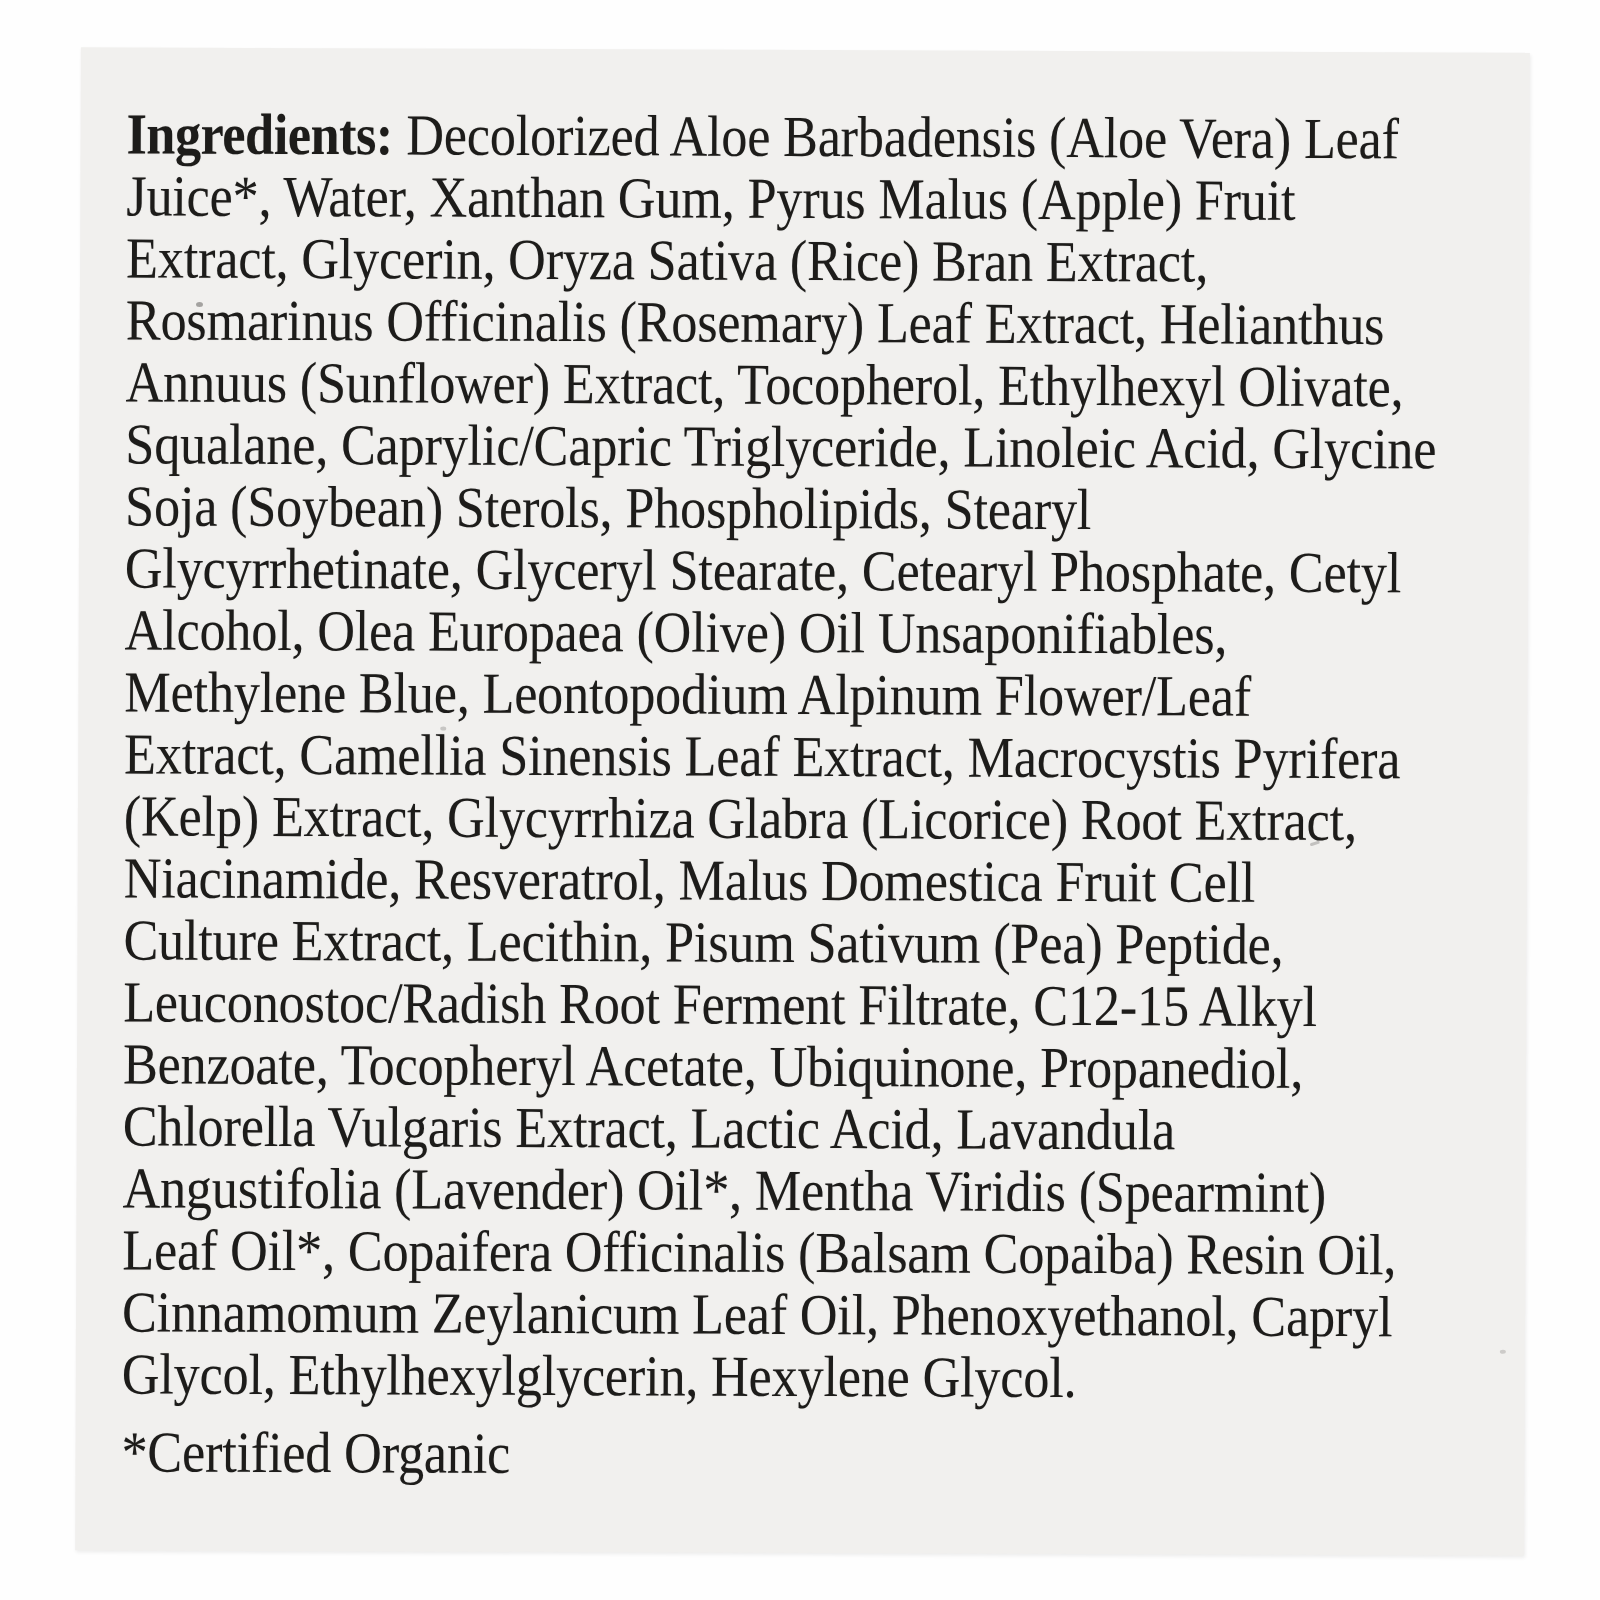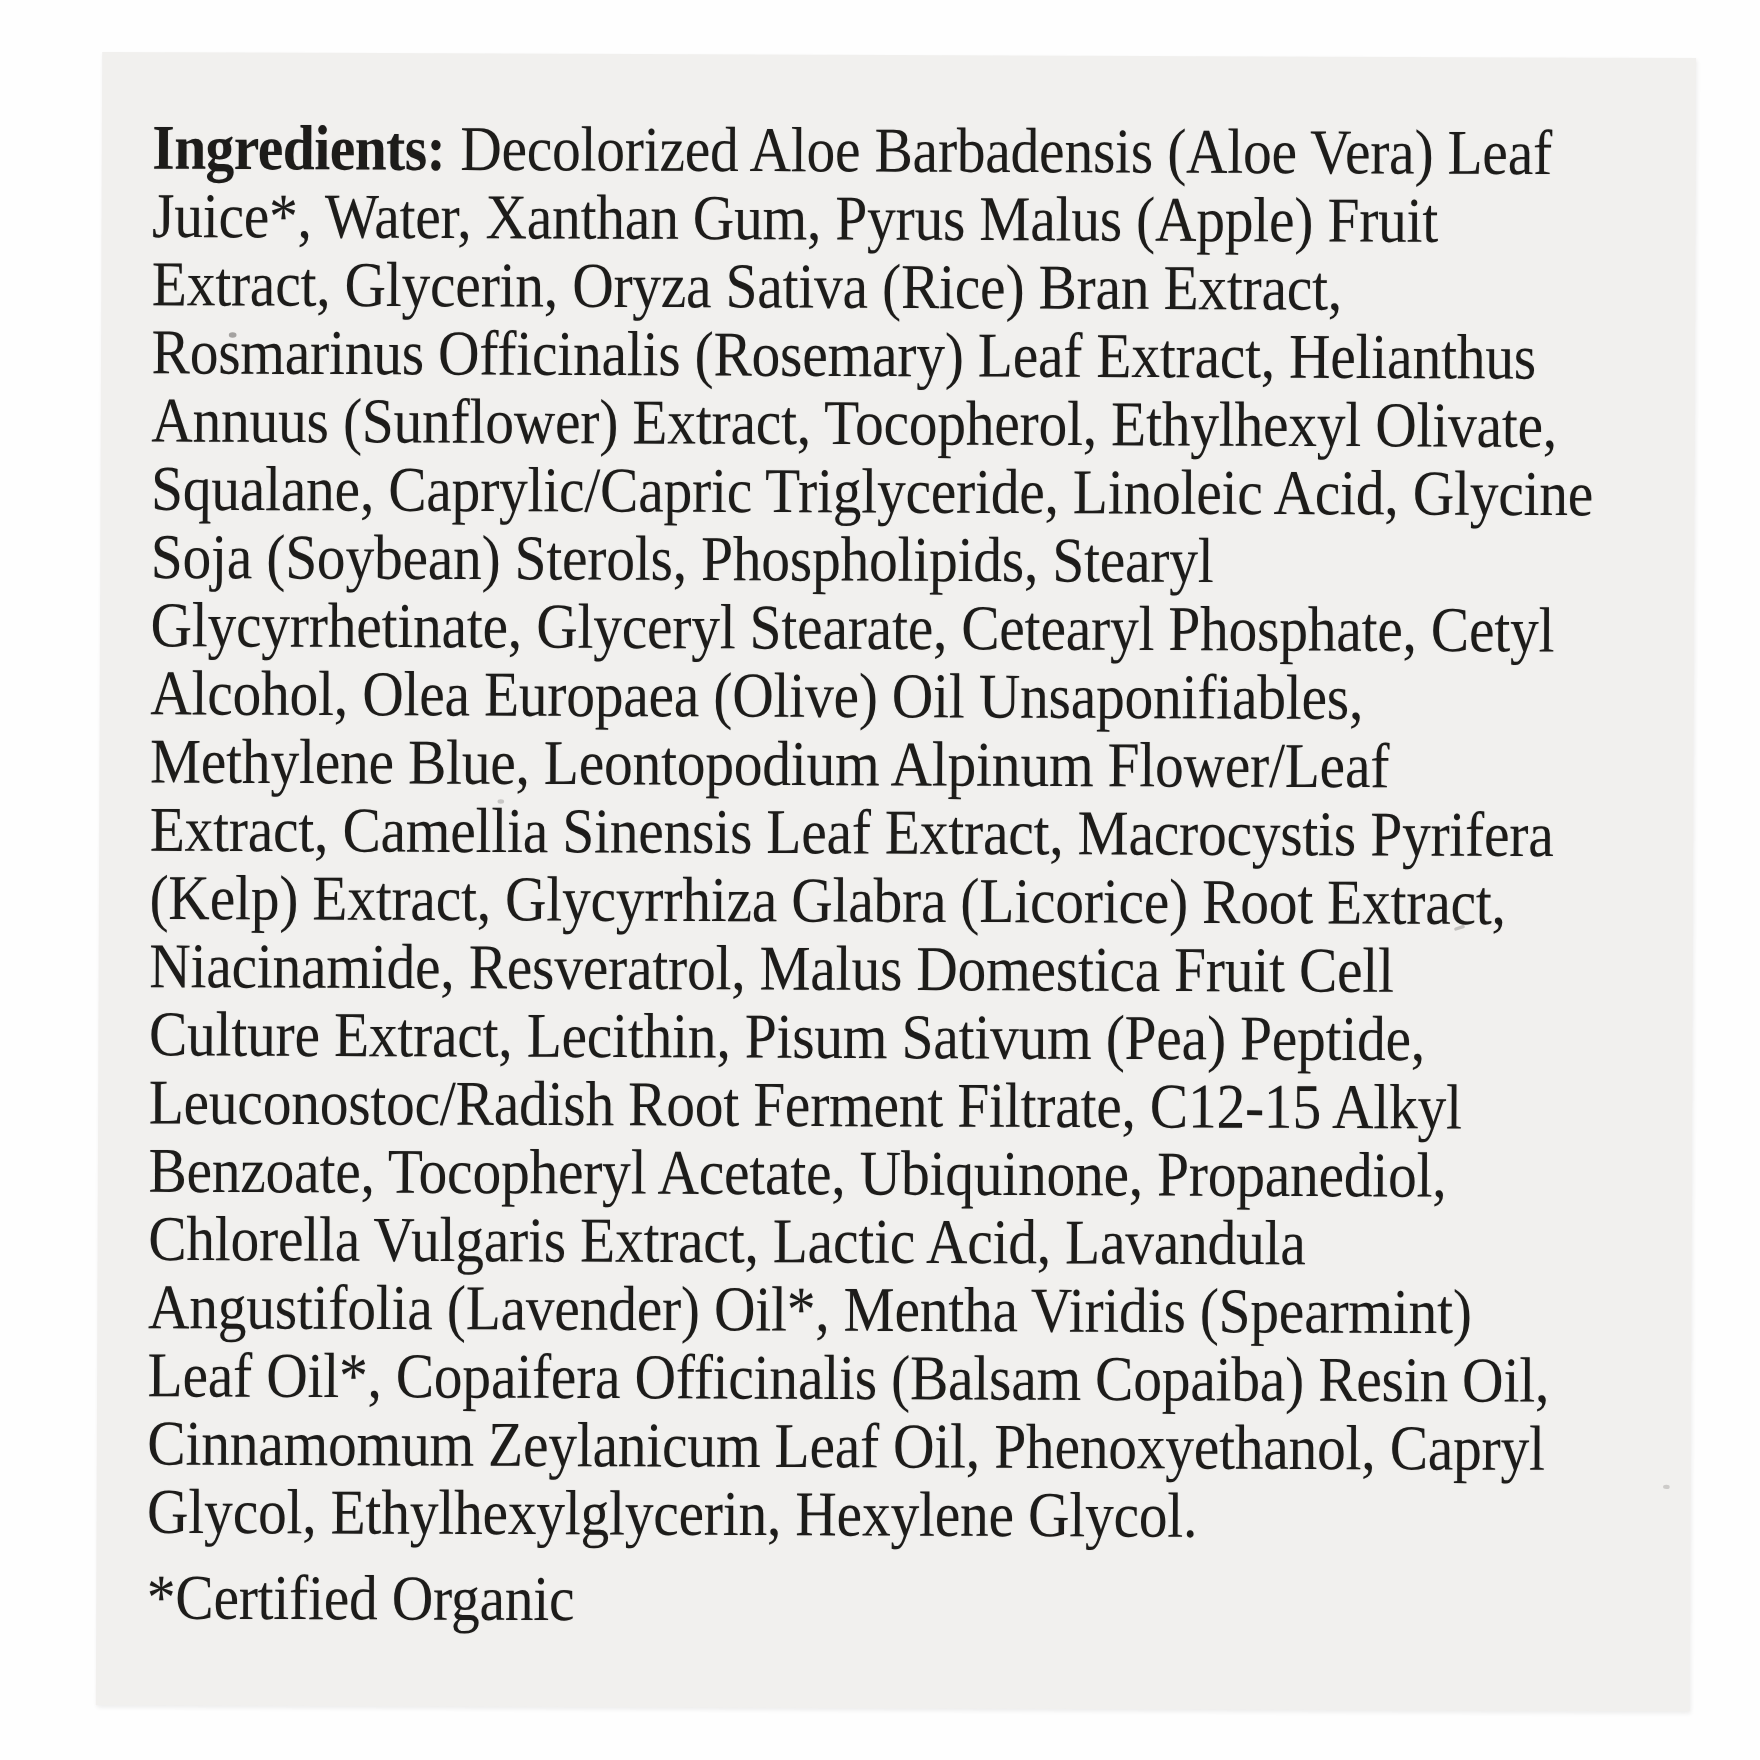--- a/index.html
+++ b/index.html
@@ -8,21 +8,20 @@
     width: 1600px;
     height: 1600px;
     background: #fefefe;
     font-family: "Liberation Serif", "DejaVu Serif", serif;
     overflow: hidden;
   }
   .stage {
     position: relative;
     width: 1404px;
     height: 1600px;
-    margin-left: 12px;
   }
   .label-card {
     position: absolute;
     left: 78px;
     top: 50px;
     width: 1449px;
     height: 1503px;
     background: #f1f0ee;
     box-shadow: 1px 2px 4px rgba(0,0,0,0.07);
     transform: rotate(0.22deg);

